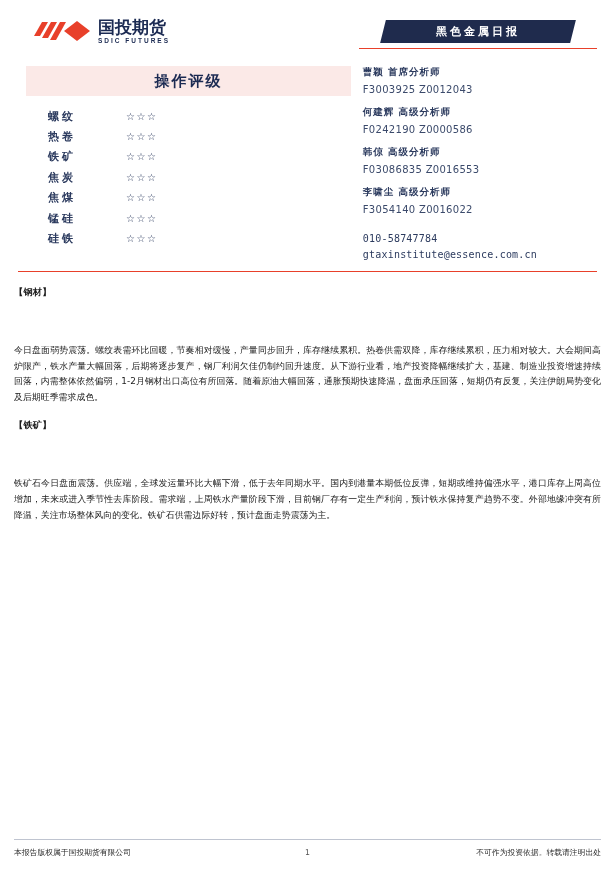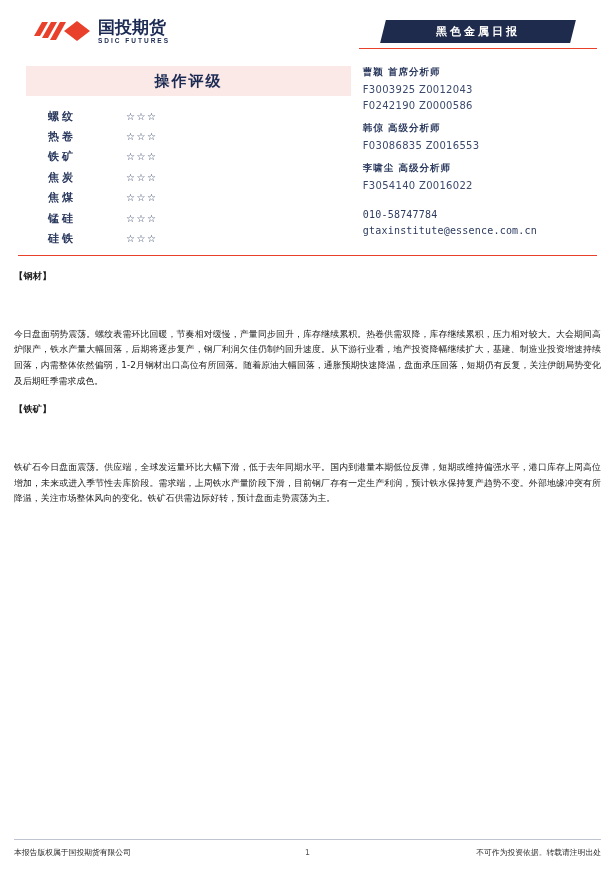--- a/index.html
+++ b/index.html
@@ -197,20 +197,21 @@
 
       <div class="report-banner">
         <span>黑色金属日报</span>
       </div>
 
       <div class="date-rule"></div>
 
       <div class="analysts">
         <div class="analyst-name">曹颖  首席分析师</div>
         <div class="analyst-code">F3003925  Z0012043</div>
+        <div class="analyst-name">何建辉  高级分析师</div>
         <div class="analyst-code">F0242190  Z0000586</div>
         <div class="analyst-name">韩倞  高级分析师</div>
         <div class="analyst-code">F03086835  Z0016553</div>
         <div class="analyst-name">李啸尘  高级分析师</div>
         <div class="analyst-code">F3054140  Z0016022</div>
       </div>
 
       <div class="contact">
         <div class="contact-line">010-58747784</div>
         <div class="contact-line">gtaxinstitute@essence.com.cn</div>

